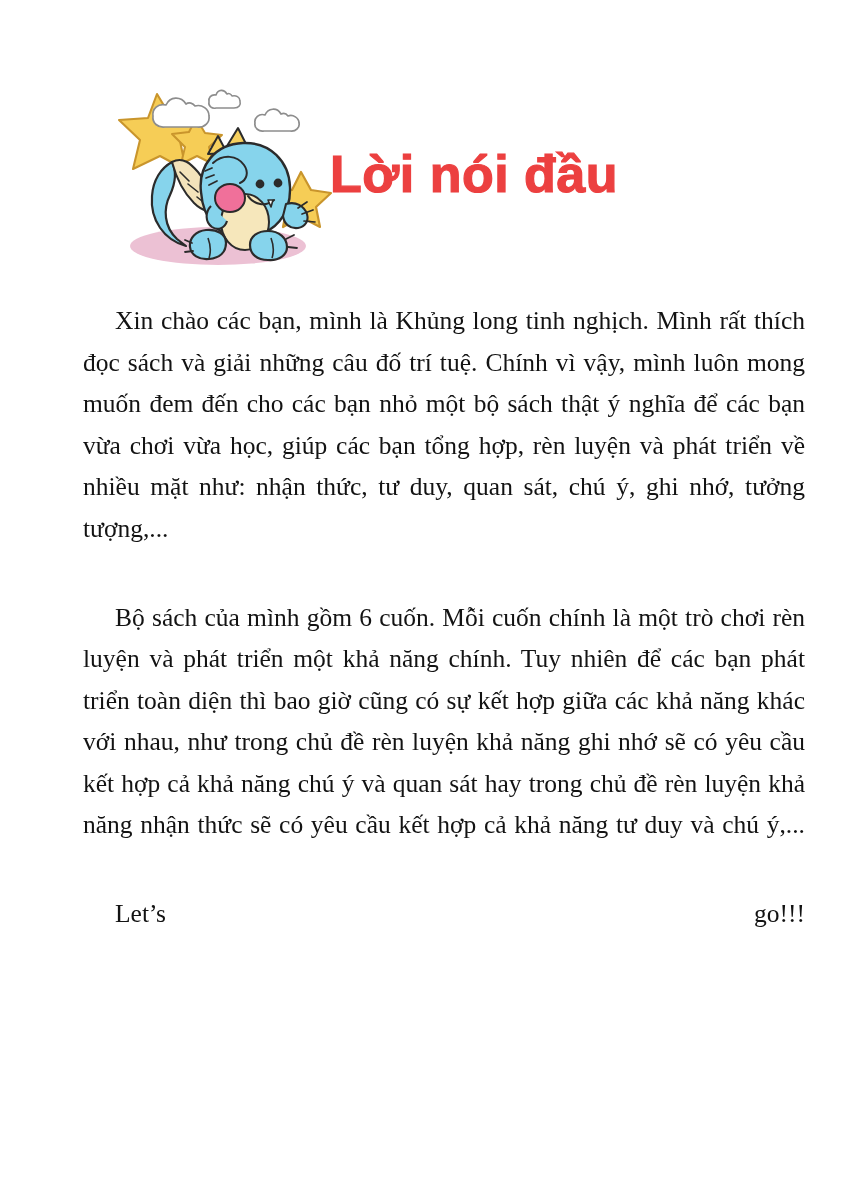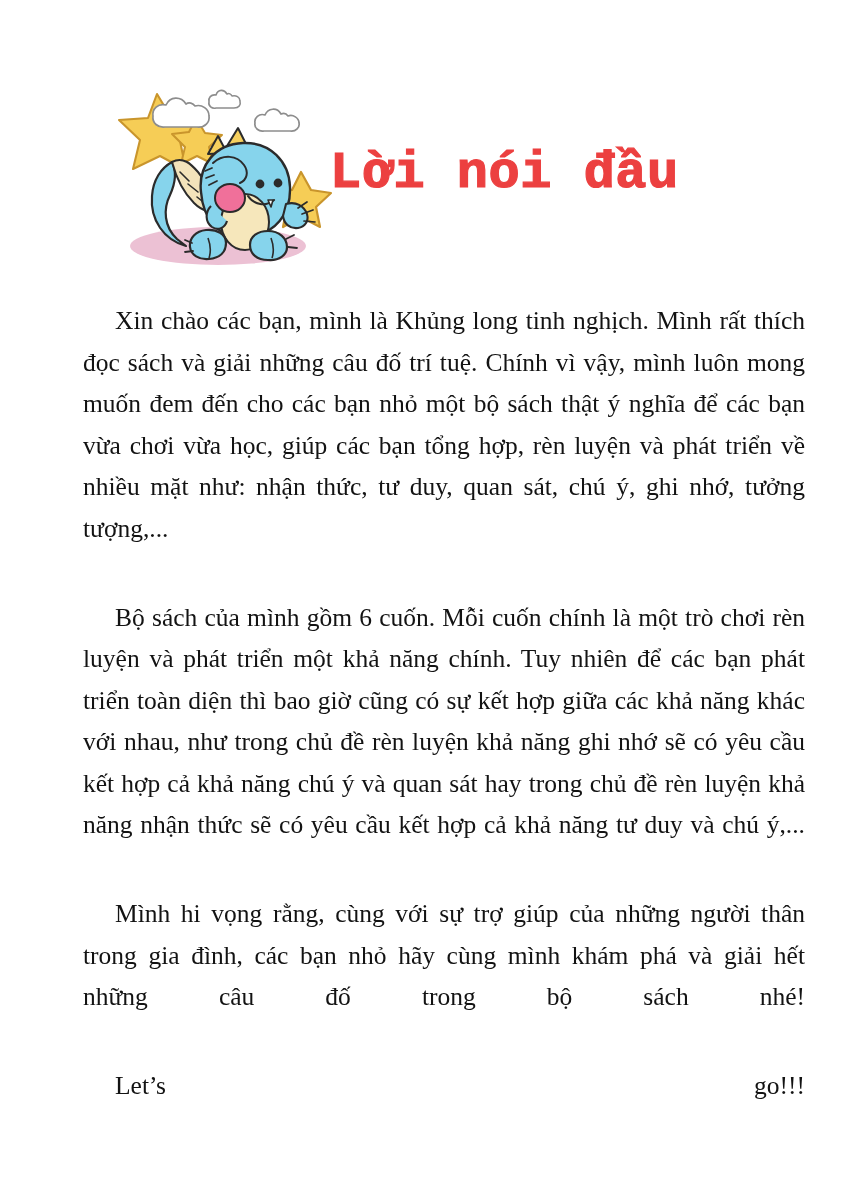--- a/index.html
+++ b/index.html
@@ -42,21 +42,21 @@
   .title-wrap {
     position: absolute;
     left: 330px;
     top: 143px;
     width: 420px;
     height: 80px;
   }
 
   .book-title {
     margin: 0;
-    font-family: Liberation Mono, monospace;
+    font-family: Liberation Sans, sans-serif;
     font-weight: 700;
     font-size: 52px;
     line-height: 62px;
     letter-spacing: 0.5px;
     color: #ec4040;
     white-space: nowrap;
     -webkit-text-stroke: 1.2px #ec4040;
   }
 
   
@@ -179,17 +179,16 @@
     </div>
 
     <div class="title-wrap">
       <h1 class="book-title">Lời nói đầu</h1>
     </div>
   </div>
 
   <div class="body-copy">
     <p class="para">Xin chào các bạn, mình là Khủng long tinh nghịch. Mình rất thích đọc sách và giải những câu đố trí tuệ. Chính vì vậy, mình luôn mong muốn đem đến cho các bạn nhỏ một bộ sách thật ý nghĩa để các bạn vừa chơi vừa học, giúp các bạn tổng hợp, rèn luyện và phát triển về nhiều mặt như: nhận thức, tư duy, quan sát, chú ý, ghi nhớ, tưởng tượng,...</p>
     <p class="para">Bộ sách của mình gồm 6 cuốn. Mỗi cuốn chính là một trò chơi rèn luyện và phát triển một khả năng chính. Tuy nhiên để các bạn phát triển toàn diện thì bao giờ cũng có sự kết hợp giữa các khả năng khác với nhau, như trong chủ đề rèn luyện khả năng ghi nhớ sẽ có yêu cầu kết hợp cả khả năng chú ý và quan sát hay trong chủ đề rèn luyện khả năng nhận thức sẽ có yêu cầu kết hợp cả khả năng tư duy và chú ý,...</p>
-    <p class="para">Mình hi vọng rằng, cùng với sự trợ giúp của những người thân trong gia đình, các bạn nhỏ hãy cùng mình khám phá và giải hết những câu đố trong bộ sách nhé!</p>
     <p class="para last">Let’s go!!!</p>
   </div>
 
 </div>
 
 </body></html>

